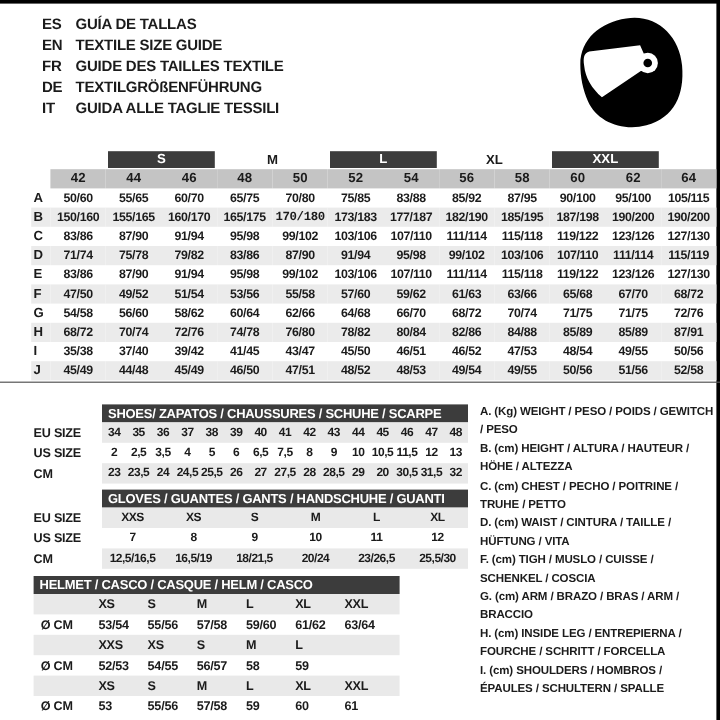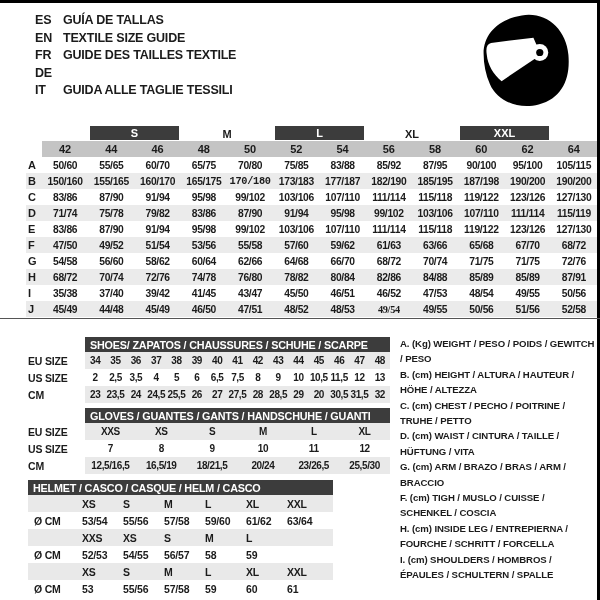--- a/index.html
+++ b/index.html
@@ -70,20 +70,21 @@
     <li class="lang-row">
       <span class="lang-code">EN</span>
       <span class="lang-text">TEXTILE SIZE GUIDE</span>
     </li>
     <li class="lang-row">
       <span class="lang-code">FR</span>
       <span class="lang-text">GUIDE DES TAILLES TEXTILE</span>
     </li>
     <li class="lang-row">
       <span class="lang-code">DE</span>
+      <span class="lang-text">TEXTILGRÖßENFÜHRUNG</span>
     </li>
     <li class="lang-row">
       <span class="lang-code">IT</span>
       <span class="lang-text">GUIDA ALLE TAGLIE TESSILI</span>
     </li>
   </ul>
 
 <svg id="helmet-icon" viewBox="0 0 100 100" aria-hidden="true">
   <path fill="#000" d="M 46 7 C 69 3 88 20 90 44 C 92 67 84 85 62 91 C 43 96 23 88 16 72 C 12 63 10 53 10 43 C 10 23 26 10 46 7 Z"></path>
   <path fill="#fff" d="M 13 44 C 12 38 13 34 17 33 L 57 28 L 64 44 L 27 69 C 19 62 14 54 13 44 Z"></path>
@@ -227,21 +228,21 @@
     <div class="val-cell" style="grid-area: 11 / 12;">49/55</div>
     <div class="val-cell" style="grid-area: 11 / 13;">50/56</div>
     <div class="row-label stripe" style="grid-area: 12 / 1;">J</div>
     <div class="val-cell stripe" style="grid-area: 12 / 2;">45/49</div>
     <div class="val-cell stripe" style="grid-area: 12 / 3;">44/48</div>
     <div class="val-cell stripe" style="grid-area: 12 / 4;">45/49</div>
     <div class="val-cell stripe" style="grid-area: 12 / 5;">46/50</div>
     <div class="val-cell stripe" style="grid-area: 12 / 6;">47/51</div>
     <div class="val-cell stripe" style="grid-area: 12 / 7;">48/52</div>
     <div class="val-cell stripe" style="grid-area: 12 / 8;">48/53</div>
-    <div class="val-cell stripe" style="grid-area: 12 / 9; font-family: Liberation Serif, serif;">49/54</div>
+    <div class="val-cell stripe" style="grid-area: 12 / 9;">49/54</div>
     <div class="val-cell stripe" style="grid-area: 12 / 10;">49/55</div>
     <div class="val-cell stripe" style="grid-area: 12 / 11;">50/56</div>
     <div class="val-cell stripe" style="grid-area: 12 / 12;">51/56</div>
     <div class="val-cell stripe" style="grid-area: 12 / 13;">52/58</div>
   </section>
 
 <div class="divider"></div>
 
 <section class="subtable" id="shoes-section">
   <div class="sub-labels">
@@ -404,17 +405,17 @@
         </div>
       </div>
   </div>
 </section>
 
 <aside id="legend">
     <div class="legend-item">A. (Kg) WEIGHT / PESO / POIDS / GEWITCH / PESO</div>
     <div class="legend-item">B. (cm) HEIGHT / ALTURA / HAUTEUR / HÖHE / ALTEZZA</div>
     <div class="legend-item">C. (cm) CHEST / PECHO / POITRINE / TRUHE / PETTO</div>
     <div class="legend-item">D. (cm) WAIST / CINTURA / TAILLE / HÜFTUNG / VITA</div>
+    <div class="legend-item">F. (cm) TIGH / MUSLO / CUISSE / SCHENKEL / COSCIA</div>
     <div class="legend-item">G. (cm) ARM / BRAZO / BRAS / ARM / BRACCIO</div>
-    <div class="legend-item">F. (cm) TIGH / MUSLO / CUISSE / SCHENKEL / COSCIA</div>
     <div class="legend-item">H. (cm) INSIDE LEG / ENTREPIERNA / FOURCHE / SCHRITT / FORCELLA</div>
     <div class="legend-item">I. (cm) SHOULDERS / HOMBROS / ÉPAULES / SCHULTERN / SPALLE</div>
   </aside>
 
 </body></html>

